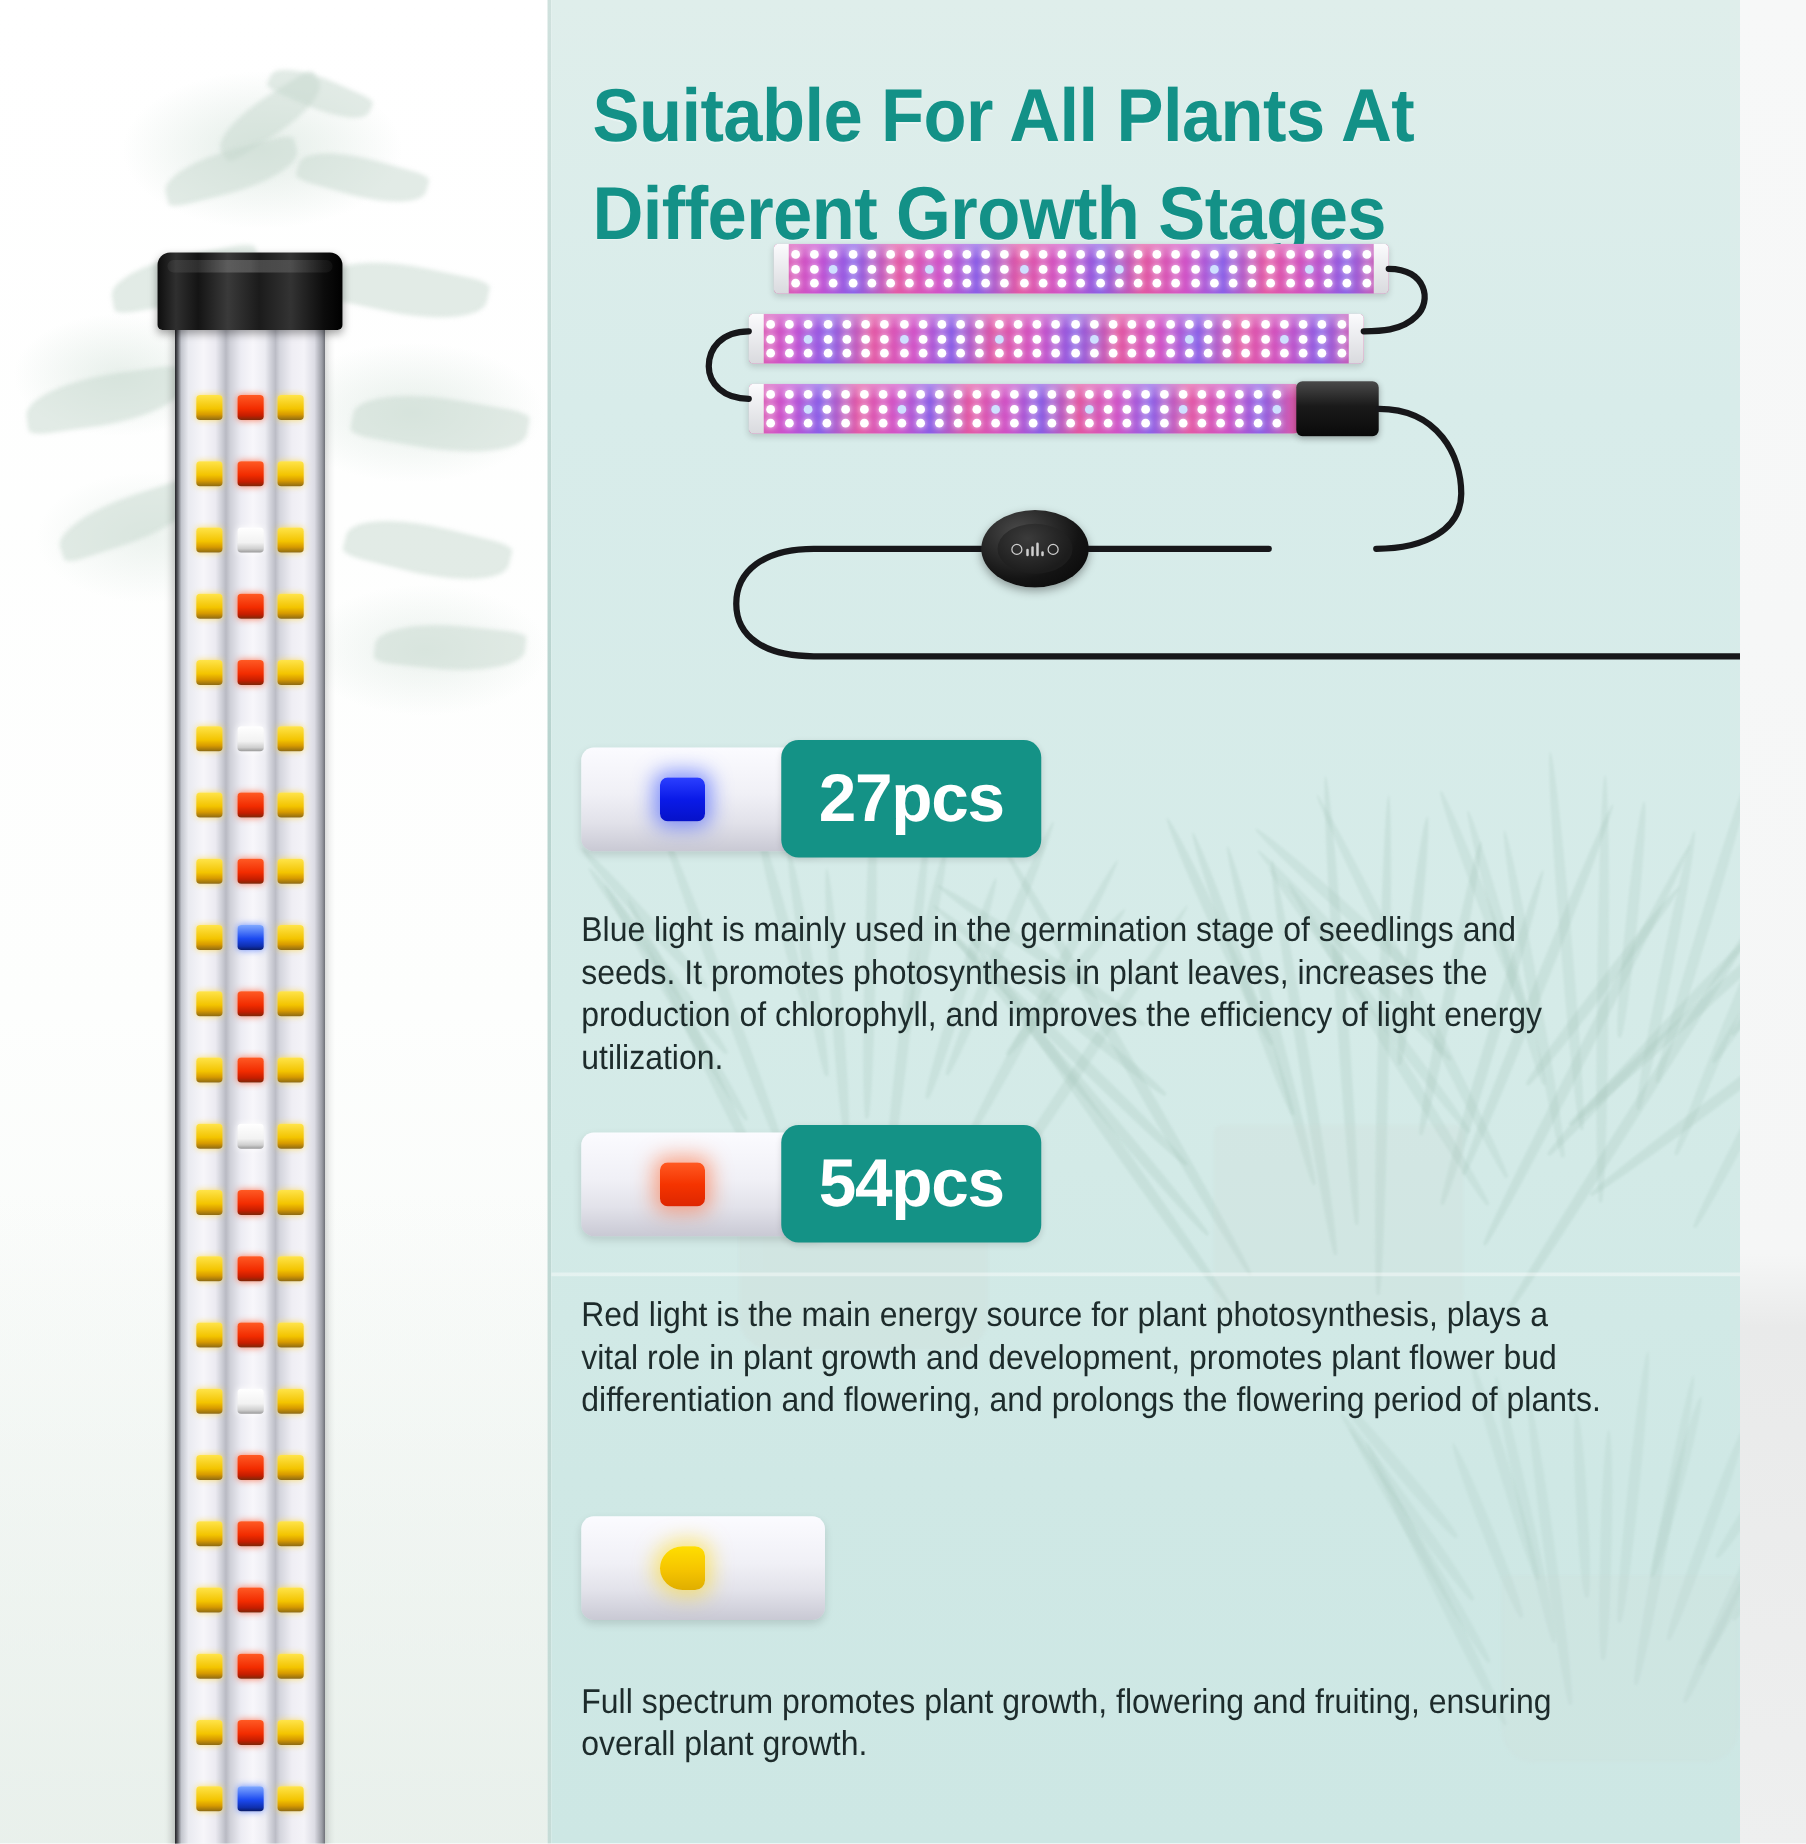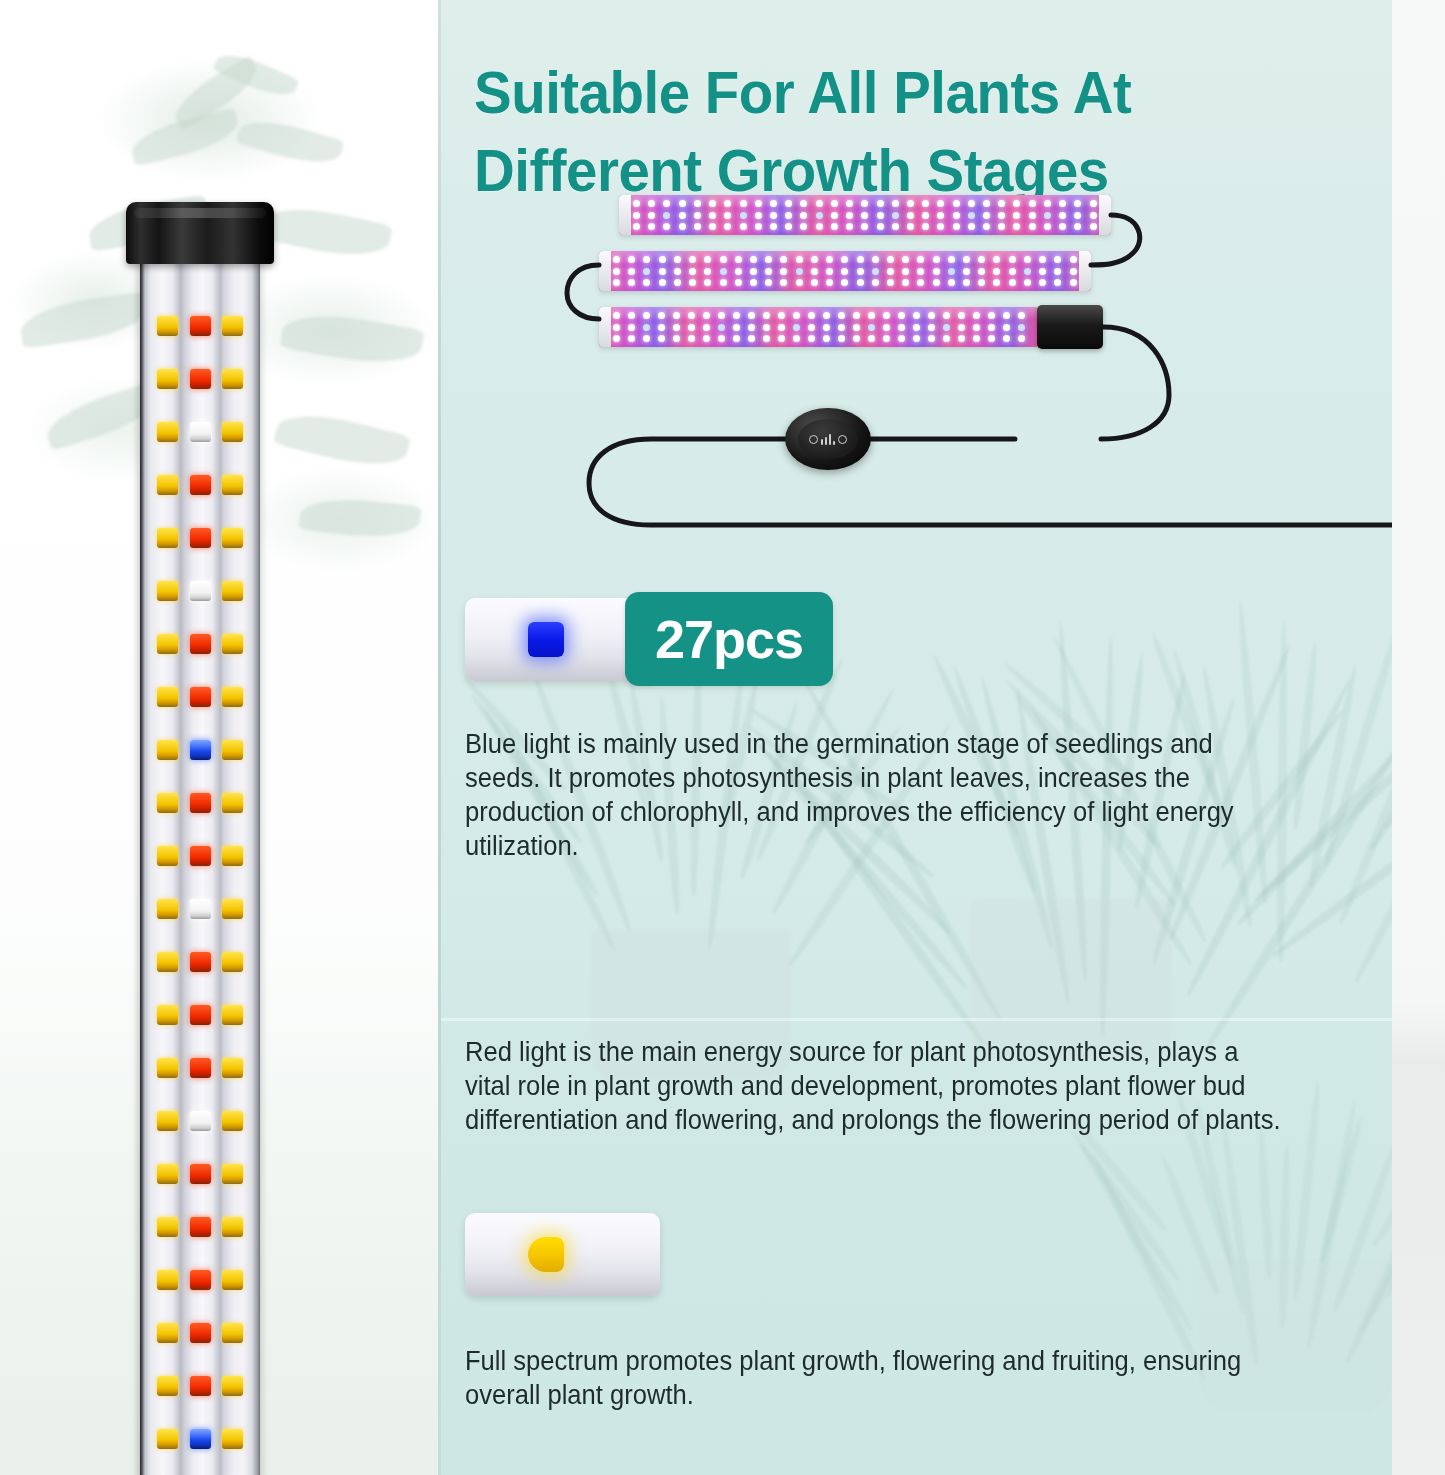--- a/index.html
+++ b/index.html
@@ -1016,20 +1016,28 @@
     <div class="section" style="top:592px;">
       <div class="badge-row">
         <div class="chip-plate">
           <div class="chip blue"></div>
         </div>
         <div class="pcs">27pcs</div>
       </div>
     </div>
     <div class="desc" style="top:727px;">Blue light is mainly used in the germination stage of seedlings and seeds. It promotes photosynthesis in plant leaves, increases the production of chlorophyll, and improves the efficiency of light energy utilization.</div>
 
+    <div class="section" style="top:900px;">
+      <div class="badge-row">
+        <div class="chip-plate">
+          <div class="chip red"></div>
+        </div>
+        <div class="pcs">54pcs</div>
+      </div>
+    </div>
     <div class="desc" style="top:1035px;">Red light is the main energy source for plant photosynthesis, plays a vital role in plant growth and development, promotes plant flower bud differentiation and flowering, and prolongs the flowering period of plants.</div>
 
     <div class="section" style="top:1207px;">
       <div class="badge-row">
         <div class="chip-plate">
           <div class="chip yellow"></div>
         </div>
       </div>
     </div>
     <div class="desc" style="top:1344px;">Full spectrum promotes plant growth, flowering and fruiting, ensuring overall plant growth.</div>

